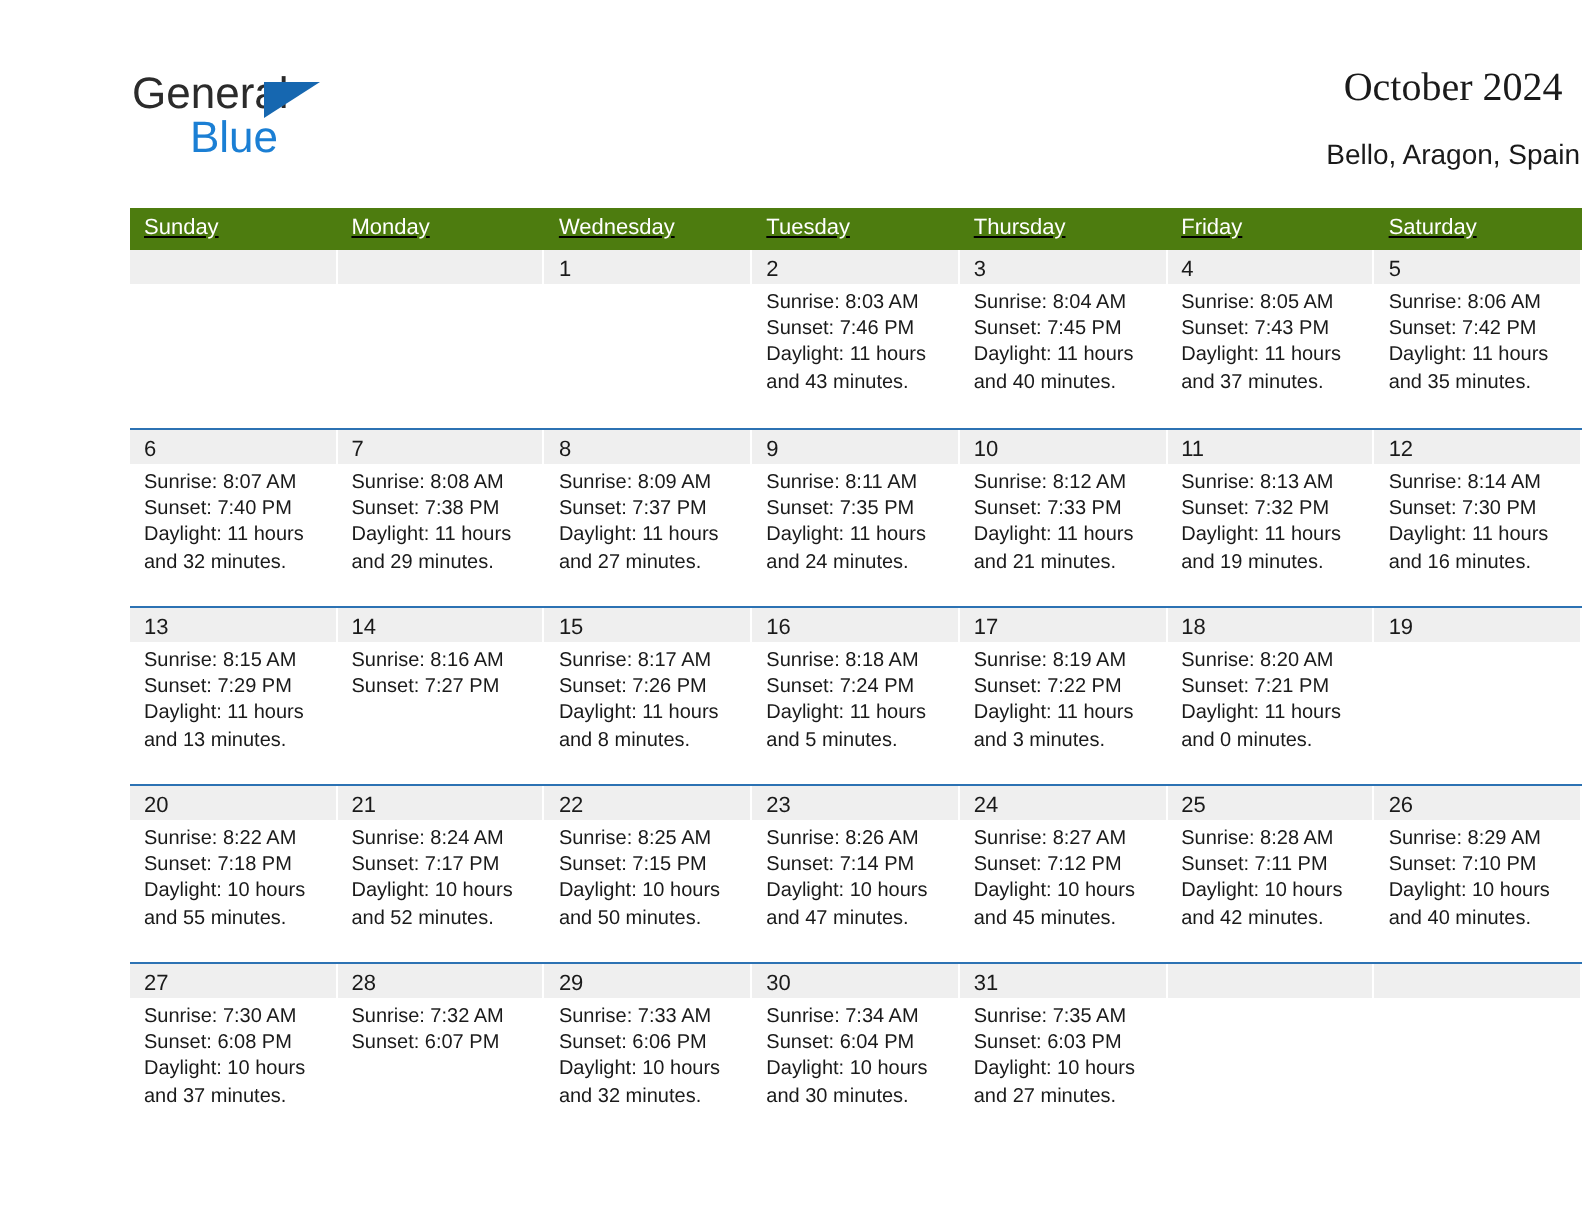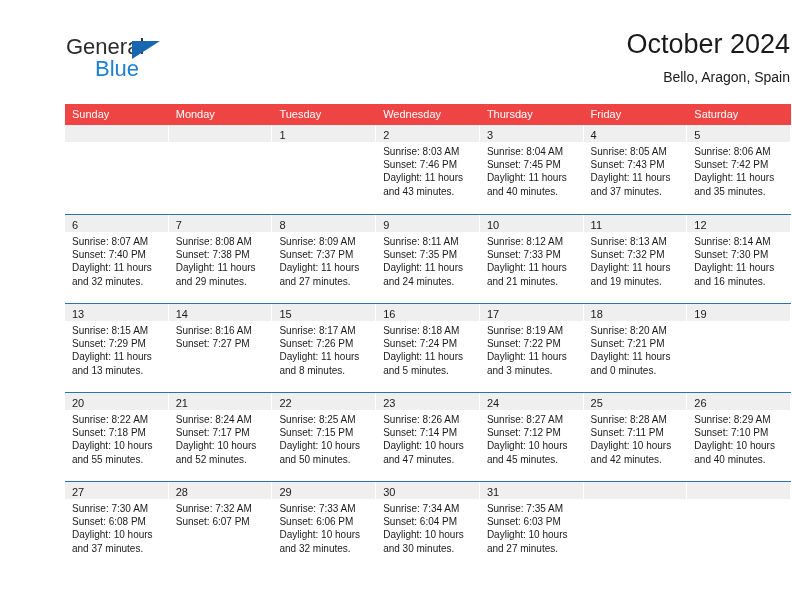--- a/index.html
+++ b/index.html
@@ -69,47 +69,49 @@
     font-family: "Liberation Sans", sans-serif;
   }
 
   .title-block {
     position: absolute;
     right: 34px;
     top: 28px;
     text-align: right;
   }
   .cal-title {
-    font-size: 27px;
+    font-size: 20px;
     color: #1a1a1a;
     line-height: 32px;
     font-weight: normal;
     margin: 0;
-    font-family: Liberation Sans, sans-serif;
+    font-family: Liberation Serif, serif;
+    text-align: center;
   }
   .cal-subtitle {
     font-size: 14px;
     color: #1a1a1a;
     line-height: 18px;
     margin: 8px 0 0 0;
     font-family: "Liberation Sans", sans-serif;
   }
 
   
   .calendar {
     position: absolute;
     left: 33px;
     top: 104px;
     width: 726px;
   }
   .weekdays {
     display: flex;
     width: 100%;
-    background: #ef4444;
+    background: #4d7c0f;
     height: 21px;
+    text-decoration: underline;
   }
   .weekday {
     flex: 1 1 0;
     color: #ffffff;
     font-size: 11px;
     line-height: 21px;
     padding-left: 7px;
     box-sizing: border-box;
     font-family: "Liberation Sans", sans-serif;
     white-space: nowrap;
@@ -178,22 +180,22 @@
       <p class="cal-subtitle">Bello, Aragon, Spain</p>
     </div>
 
   </div>
 
   <div class="calendar">
 
     <div class="weekdays">
       <div class="weekday">Sunday</div>
       <div class="weekday">Monday</div>
+      <div class="weekday">Wednesday</div>
       <div class="weekday">Tuesday</div>
-      <div class="weekday">Wednesday</div>
       <div class="weekday">Thursday</div>
       <div class="weekday">Friday</div>
       <div class="weekday">Saturday</div>
     </div>
 
     <div class="week first">
       <div class="daycell empty">
         <div class="daynum-band"><span class="daynum"></span></div>
         <div class="dayinfo">
           <div></div>

